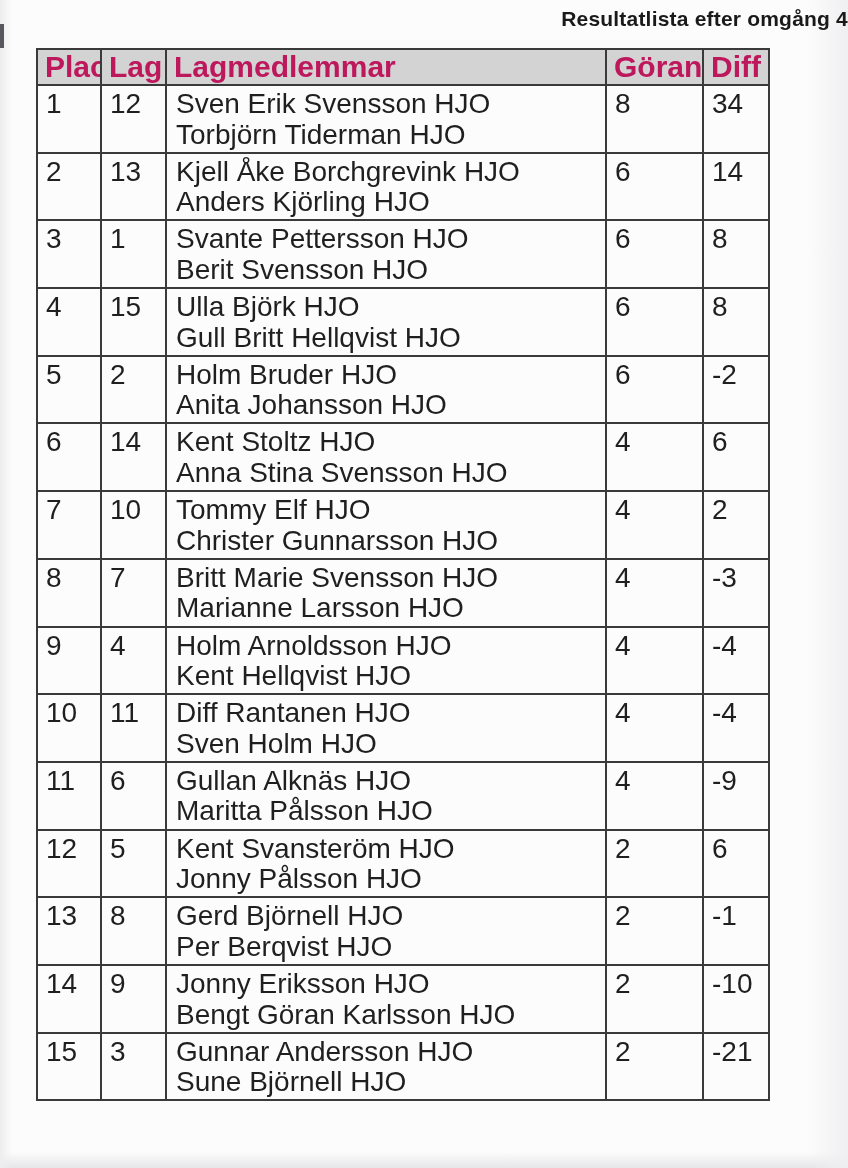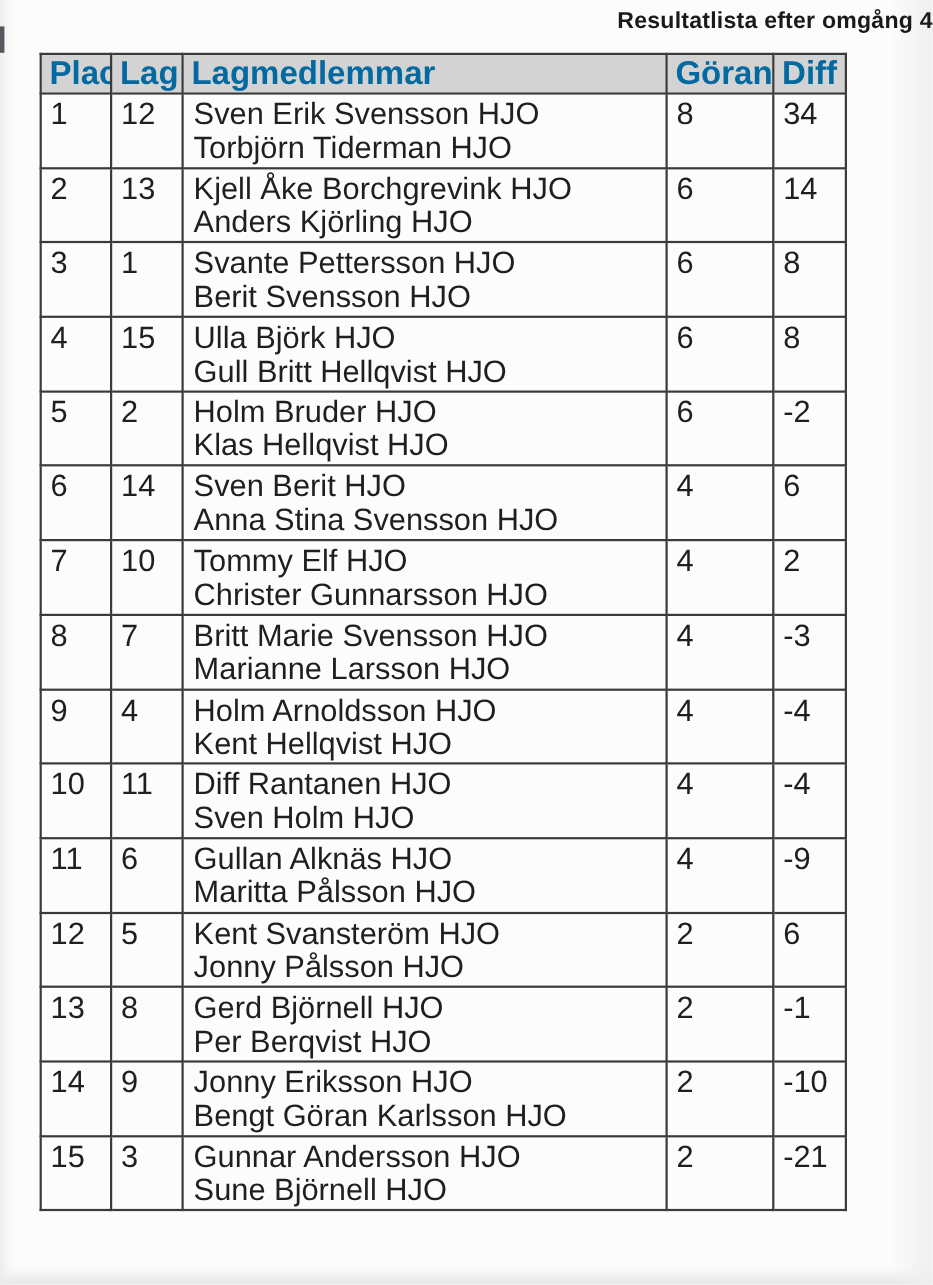--- a/index.html
+++ b/index.html
@@ -46,21 +46,21 @@
     vertical-align: top;
     overflow: hidden;
     white-space: nowrap;
   }
   .results thead tr { height: 36px; }
   .results th {
     background: #d3d3d3;
     text-align: left;
     font-size: 30px;
     font-weight: bold;
-    color: #0369a1;
+    color: #be185d;
     padding: 0 0 0 7px;
     line-height: 34px;
   }
   .results tbody tr { height: 67.7px; }
   .results td {
     font-size: 28px;
     color: #1f1f1f;
     padding: 3px 0 0 8px;
     line-height: 1.1;
   }
@@ -159,33 +159,33 @@
     <td>6</td>
     <td>8</td>
   </tr>
 
   <tr class="result-row">
     <td>5</td>
     <td>2</td>
     <td class="cell-members">
       <div class="members-wrap">
         <div class="member first">Holm Bruder HJO</div>
-        <div class="member second">Klas Hellqvist HJO</div>
+        <div class="member second">Anita Johansson HJO</div>
       </div>
     </td>
     <td>6</td>
     <td>-2</td>
   </tr>
 
   <tr class="result-row">
     <td>6</td>
     <td>14</td>
     <td class="cell-members">
       <div class="members-wrap">
-        <div class="member first">Sven Berit HJO</div>
+        <div class="member first">Kent Stoltz HJO</div>
         <div class="member second">Anna Stina Svensson HJO</div>
       </div>
     </td>
     <td>4</td>
     <td>6</td>
   </tr>
 
   <tr class="result-row">
     <td>7</td>
     <td>10</td>

